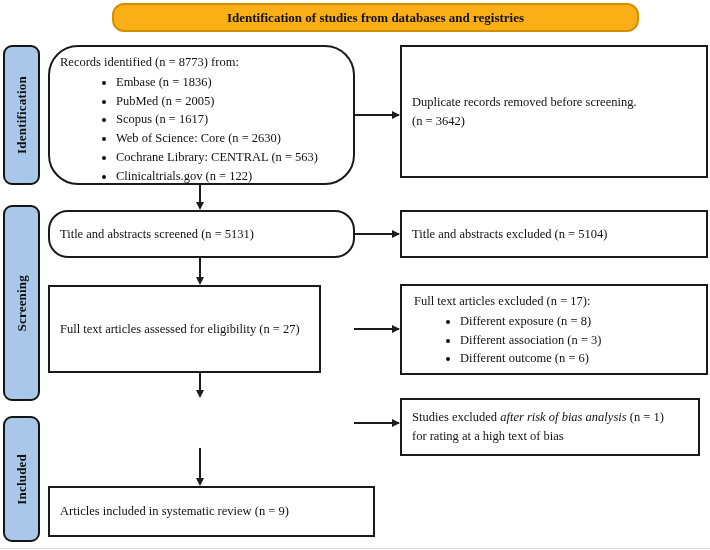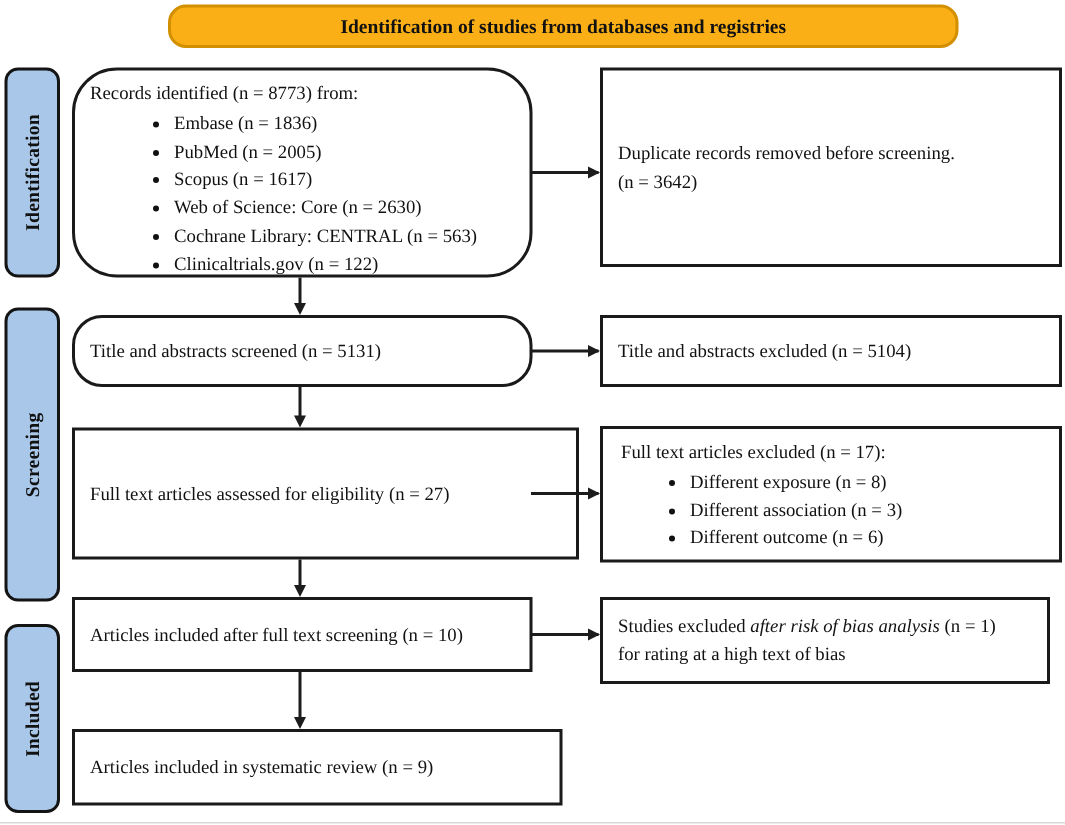--- a/index.html
+++ b/index.html
@@ -80,27 +80,24 @@
       <li>Web of Science: Core (n = 2630)</li>
       <li>Cochrane Library: CENTRAL (n = 563)</li>
       <li>Clinicaltrials.gov (n = 122)</li>
     </ul>
   </div>
 
   <div class="box vcenter pad" style="left:48px;top:210px;width:307px;height:48px;border-radius:20px;">
     <span>Title and abstracts screened (n = 5131)</span>
   </div>
 
-  <div class="box vcenter pad" style="left:48px;top:285px;width:338px;height:88px;">
+  <div class="box vcenter pad" style="left:48px;top:285px;width:273px;height:88px;">
     <span>Full text articles assessed for eligibility (n = 27)</span>
   </div>
 
-  <div class="box vcenter pad" style="left:48px;top:398px;width:307px;height:50px;">
-    <span>Articles included after full text screening (n = 10)</span>
-  </div>
 
   <div class="box vcenter pad" style="left:48px;top:486px;width:327px;height:51px;">
     <span>Articles included in systematic review (n = 9)</span>
   </div>
 
   <div class="box vcenter pad" style="left:400px;top:45px;width:308px;height:133px;">
     <div>
       <div>Duplicate records removed before screening.</div>
       <div>(n = 3642)</div>
     </div>

